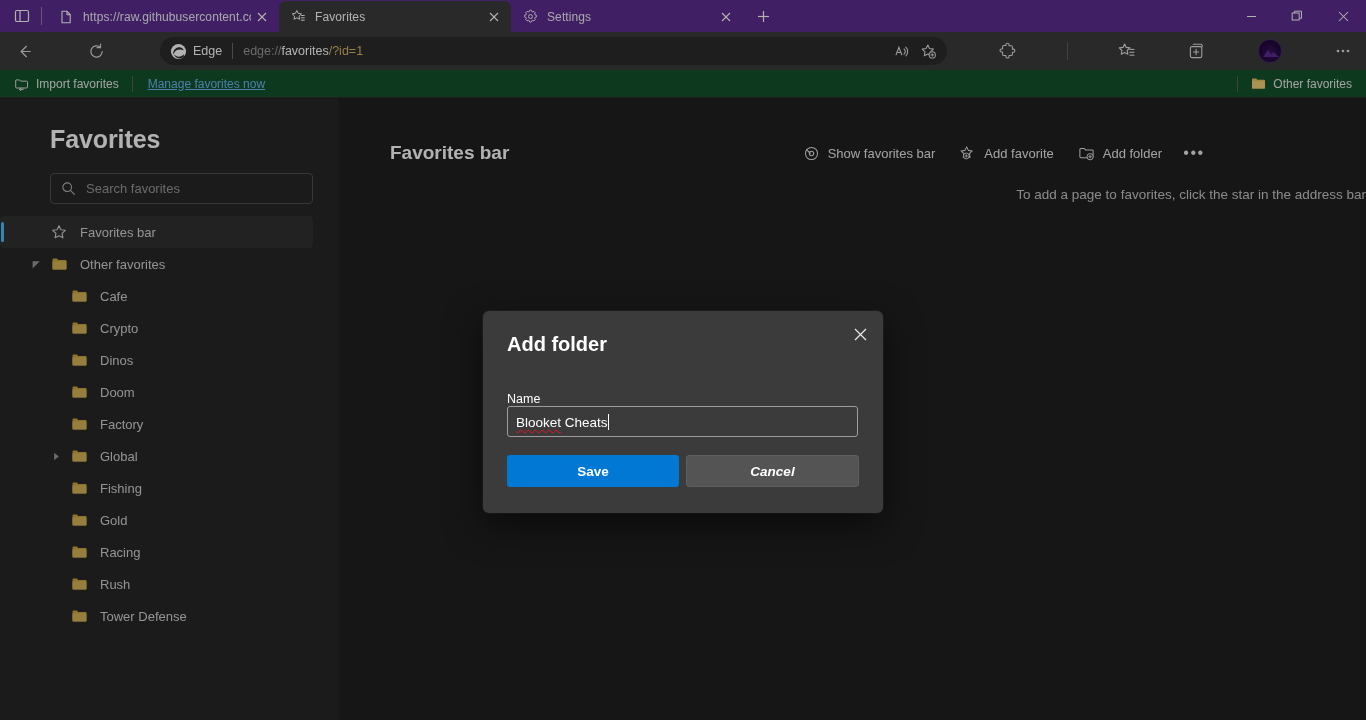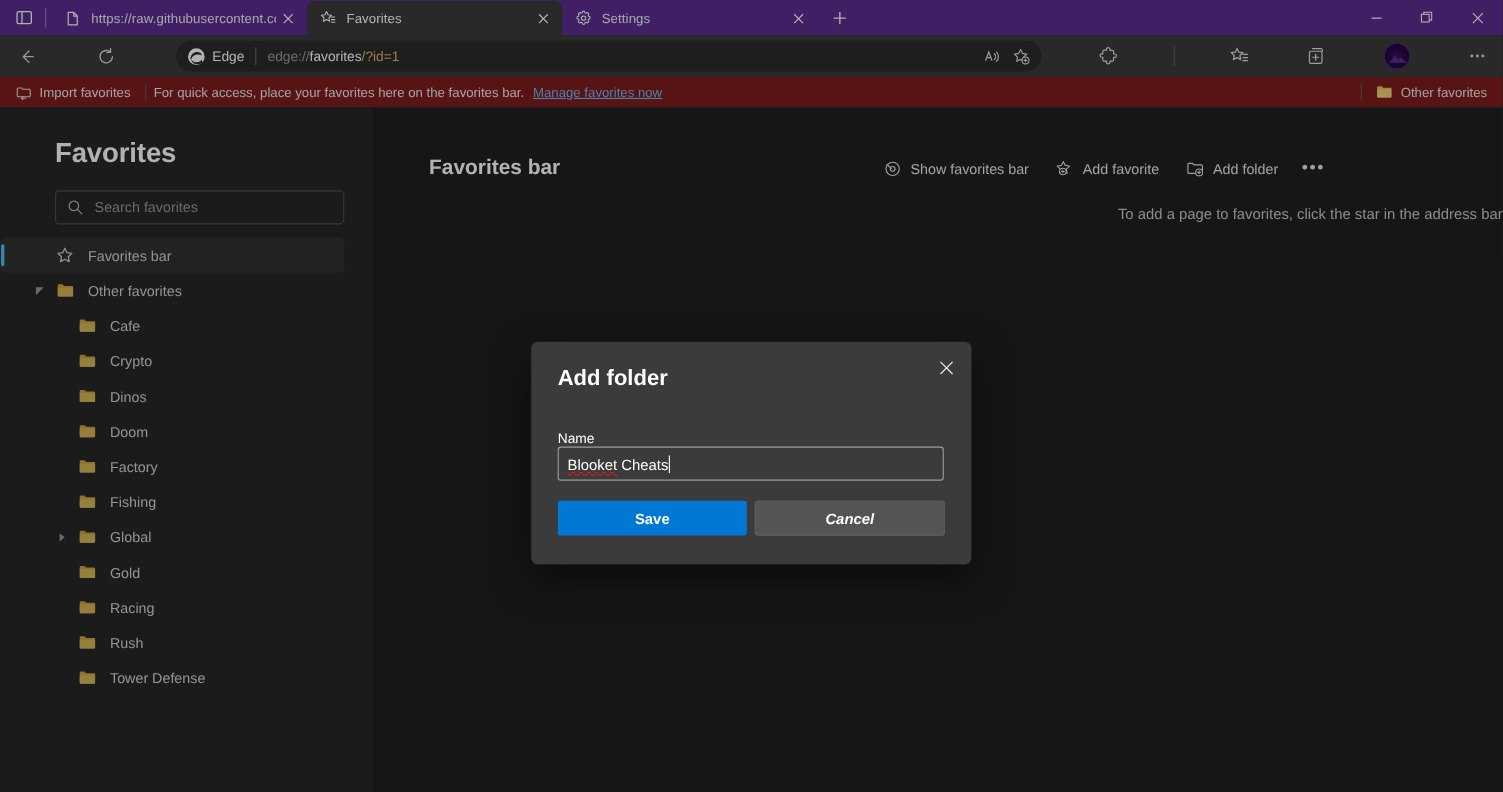--- a/index.html
+++ b/index.html
@@ -151,21 +151,21 @@
     position: relative;
     overflow: hidden;
     cursor: pointer;
   }
   .avatar svg { position: absolute; left: 3px; top: 6px; }
 
   
   .favbar {
     position: absolute; top: 70px; left: 0;
     width: 1366px; height: 28px;
-    background: #7f1d1d;
+    background: #14532d;
     display: flex; align-items: center;
     padding: 0 8px;
     border-bottom: 1px solid #2f2f2f;
   }
   .favbar-item {
     display: flex; align-items: center;
     height: 22px; padding: 0 6px;
     border-radius: 4px; cursor: pointer;
     font-size: 12px; color: #e8e8e8;
     white-space: nowrap;
@@ -576,21 +576,20 @@
     <span style="display:flex;align-items:center;margin-right:7px;">
       <svg width="15" height="15" viewBox="0 0 16 16">
         <path d="M2 4.2h4l1.1 1.3h6.3a1 1 0 0 1 1 1v5.3a1 1 0 0 1-1 1H2.8a1 1 0 0 1-1-1V4.4" fill="none" stroke="#e2e2e2" stroke-width="1.05" stroke-linejoin="round"></path>
         <line x1="5.4" y1="14.2" x2="10.4" y2="14.2" stroke="#e2e2e2" stroke-width="1.05"></line>
         <path d="M7.6 12.4l-1.6 1.8 1.6 1.8" fill="none" stroke="#e2e2e2" stroke-width="1.05" stroke-linejoin="round"></path>
       </svg>
     </span>
     <span>Import favorites</span>
   </div>
   <div class="favbar-sep"></div>
-  <span class="favbar-hint">For quick access, place your favorites here on the favorites bar.</span>
   <span class="favbar-link">Manage favorites now</span>
 
   <div class="favbar-right">
     <div class="favbar-sep"></div>
     <div class="favbar-item">
       <span style="display:flex;align-items:center;margin-right:7px;">
         <svg width="15" height="13" viewBox="0 0 16 14">
           <path d="M1 2.4a.9.9 0 0 1 .9-.9h3.6l1.2 1.5h7.4a.9.9 0 0 1 .9.9v7.7a.9.9 0 0 1-.9.9H1.9a.9.9 0 0 1-.9-.9z" fill="#e8c25c"></path>
           <path d="M1 4.6h13.9v7a.9.9 0 0 1-.9.9H1.9a.9.9 0 0 1-.9-.9z" fill="#f3d278"></path>
         </svg>
@@ -685,42 +684,42 @@
         <span class="tree-icon">
           <svg width="17" height="14" viewBox="0 0 16 14">
             <path d="M1 2.4a.9.9 0 0 1 .9-.9h3.6l1.2 1.5h7.4a.9.9 0 0 1 .9.9v7.7a.9.9 0 0 1-.9.9H1.9a.9.9 0 0 1-.9-.9z" fill="#c9a73e"></path>
             <path d="M1 4.6h13.9v7a.9.9 0 0 1-.9.9H1.9a.9.9 0 0 1-.9-.9z" fill="#d7b757"></path>
           </svg>
         </span>
         <span class="tree-label">Factory</span>
       </div>
 
       <div class="tree-row l2">
-        <span class="tree-icon">
-          <svg width="17" height="14" viewBox="0 0 16 14">
-            <path d="M1 2.4a.9.9 0 0 1 .9-.9h3.6l1.2 1.5h7.4a.9.9 0 0 1 .9.9v7.7a.9.9 0 0 1-.9.9H1.9a.9.9 0 0 1-.9-.9z" fill="#c9a73e"></path>
-            <path d="M1 4.6h13.9v7a.9.9 0 0 1-.9.9H1.9a.9.9 0 0 1-.9-.9z" fill="#d7b757"></path>
-          </svg>
-        </span>
-        <span class="tree-label">Fishing</span>
-      </div>
-
-      <div class="tree-row l2">
         <span class="chev">
           <svg width="9" height="9" viewBox="0 0 9 9">
               <path d="M2.2 0.8l4.6 3.7-4.6 3.7z" fill="#9a9a9a"></path>
             </svg>
         </span>
         <span class="tree-icon">
           <svg width="17" height="14" viewBox="0 0 16 14">
             <path d="M1 2.4a.9.9 0 0 1 .9-.9h3.6l1.2 1.5h7.4a.9.9 0 0 1 .9.9v7.7a.9.9 0 0 1-.9.9H1.9a.9.9 0 0 1-.9-.9z" fill="#c9a73e"></path>
             <path d="M1 4.6h13.9v7a.9.9 0 0 1-.9.9H1.9a.9.9 0 0 1-.9-.9z" fill="#d7b757"></path>
           </svg>
         </span>
         <span class="tree-label">Global</span>
+      </div>
+
+      <div class="tree-row l2">
+        <span class="tree-icon">
+          <svg width="17" height="14" viewBox="0 0 16 14">
+            <path d="M1 2.4a.9.9 0 0 1 .9-.9h3.6l1.2 1.5h7.4a.9.9 0 0 1 .9.9v7.7a.9.9 0 0 1-.9.9H1.9a.9.9 0 0 1-.9-.9z" fill="#c9a73e"></path>
+            <path d="M1 4.6h13.9v7a.9.9 0 0 1-.9.9H1.9a.9.9 0 0 1-.9-.9z" fill="#d7b757"></path>
+          </svg>
+        </span>
+        <span class="tree-label">Fishing</span>
       </div>
 
       <div class="tree-row l2">
         <span class="tree-icon">
           <svg width="17" height="14" viewBox="0 0 16 14">
             <path d="M1 2.4a.9.9 0 0 1 .9-.9h3.6l1.2 1.5h7.4a.9.9 0 0 1 .9.9v7.7a.9.9 0 0 1-.9.9H1.9a.9.9 0 0 1-.9-.9z" fill="#c9a73e"></path>
             <path d="M1 4.6h13.9v7a.9.9 0 0 1-.9.9H1.9a.9.9 0 0 1-.9-.9z" fill="#d7b757"></path>
           </svg>
         </span>
         <span class="tree-label">Gold</span>

